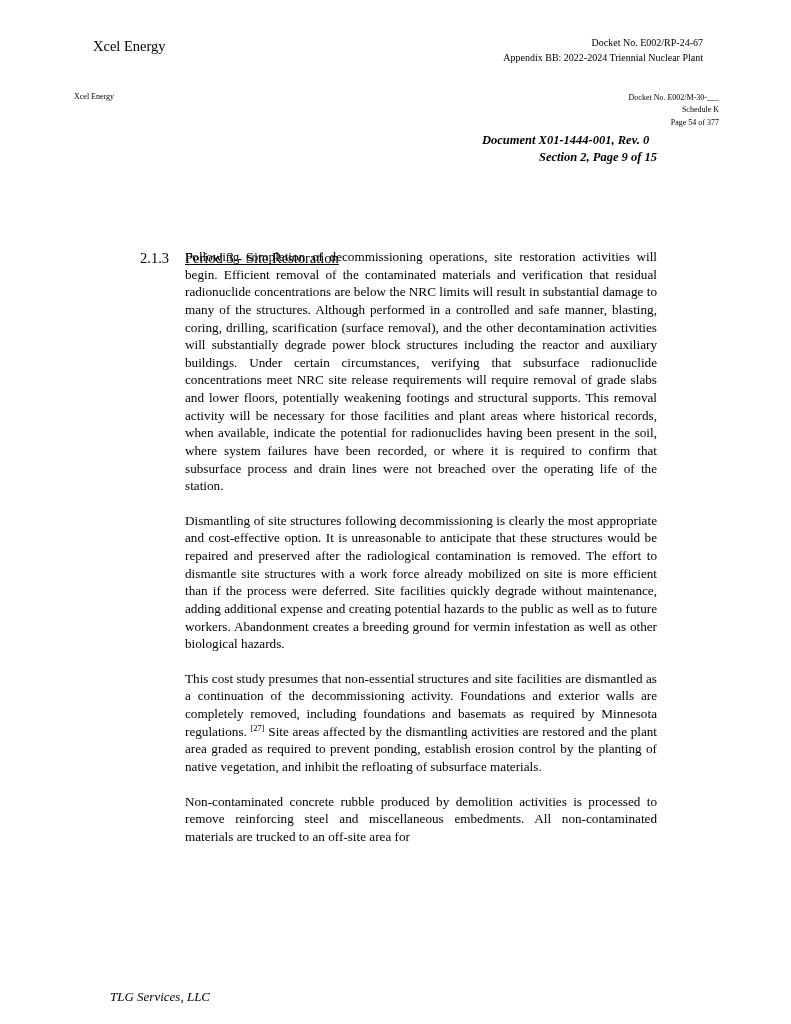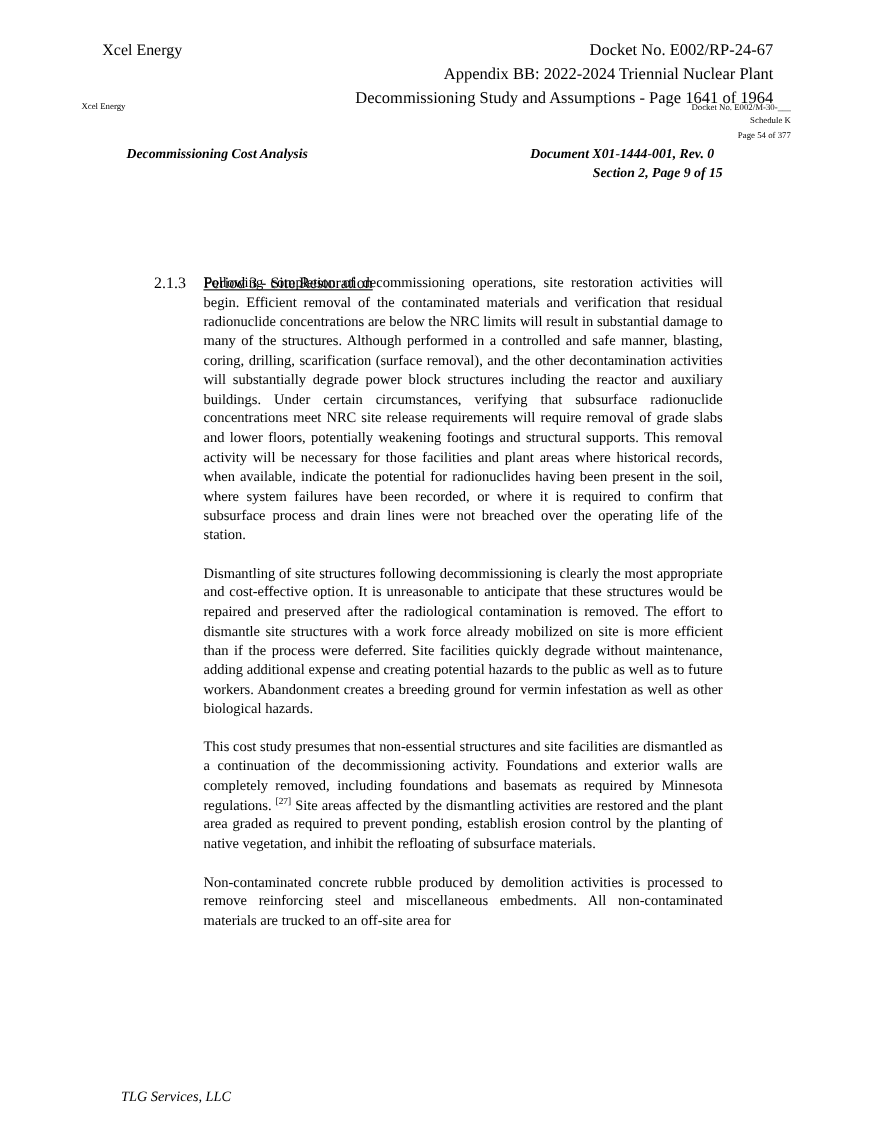--- a/index.html
+++ b/index.html
@@ -35,21 +35,21 @@
     left: 93px;
     top: 20px;
     font-size: 14.5px;
     font-family: "Liberation Serif", serif;
   }
   .filing-right {
     position: absolute;
     right: 88px;
     top: 18px;
     text-align: right;
-    font-size: 15px;
+    font-size: 10px;
     line-height: 1.45;
   }
 
   
   .small-header {
     position: absolute;
     top: 92px;
     left: 0;
     width: 791px;
   }
@@ -154,36 +154,34 @@
 </head>
 <body>
 
 <div class="page">
 
   <div class="filing-header">
     <div class="filing-company">Xcel Energy</div>
     <div class="filing-right">
       <div>Docket No. E002/RP-24-67</div>
       <div>Appendix BB: 2022-2024 Triennial Nuclear Plant</div>
-      <div>Decommissioning Study and Assumptions - Page 1641 of 1964</div>
     </div>
   </div>
 
   <div class="small-header">
     <div class="small-left">Xcel Energy</div>
     <div class="small-right">
       <div>Docket No. E002/M-30-___</div>
       <div>Schedule K</div>
       <div>Page 54 of 377</div>
     </div>
   </div>
 
   <div class="doc-titleblock">
     <div class="doc-left">
-      <div>Decommissioning Cost Analysis</div>
     </div>
     <div class="doc-right">
       <div class="doc-right-wrap">
         <div>Document X01-1444-001, Rev. 0</div>
         <div class="line2">Section 2, Page 9 of 15</div>
       </div>
     </div>
   </div>
 
   <div class="section-heading">

